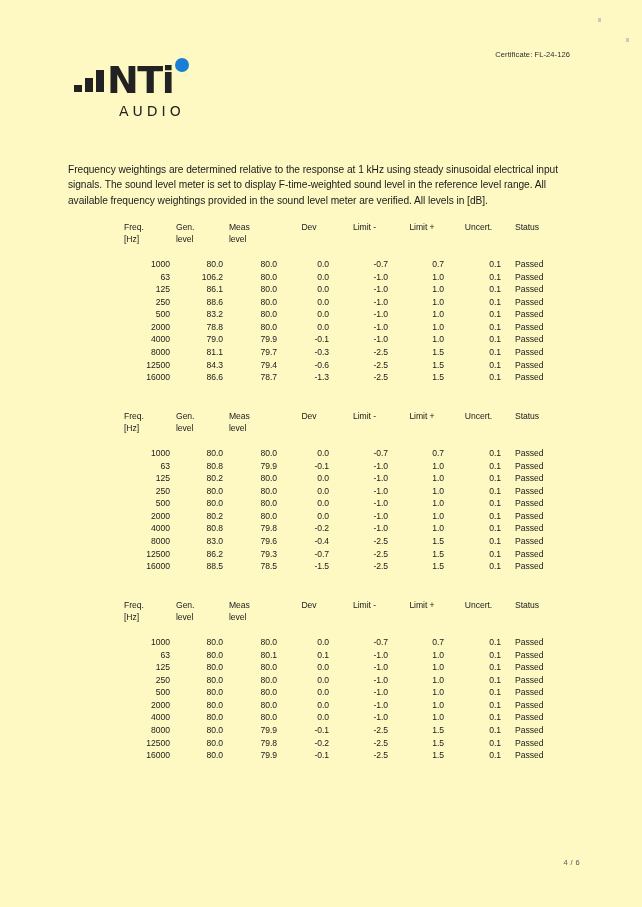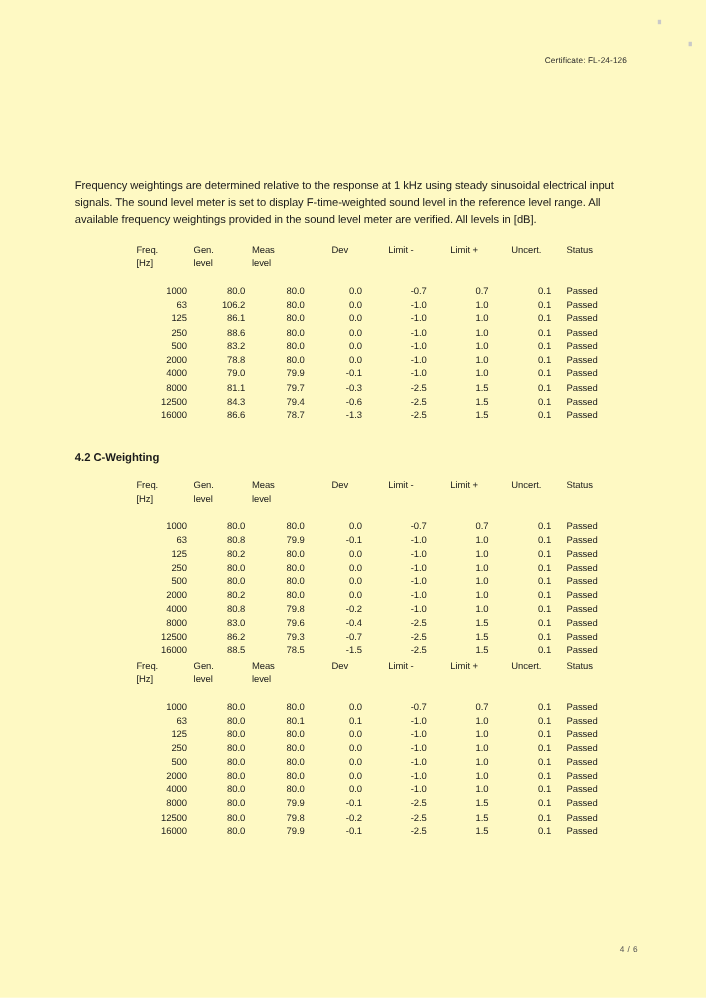--- a/index.html
+++ b/index.html
@@ -190,20 +190,30 @@
 
 <div class="page">
 
   <div class="scan-marks">
     <i class="m1"></i>
       <i class="m2"></i>
   </div>
 
   <div class="certificate-line">Certificate: FL-24-126</div>
 
+  <div class="logo">
+    <div class="logo-bars">
+      <span class="b1"></span>
+        <span class="b2"></span>
+        <span class="b3"></span>
+    </div>
+    <div class="logo-nti">NTi</div>
+    <div class="logo-dot"></div>
+    <div class="logo-audio">AUDIO</div>
+  </div>
 
 
   <p class="intro">Frequency weightings are determined relative to the response at 1 kHz using steady sinusoidal electrical input signals. The sound level meter is set to display F-time-weighted sound level in the reference level range. All available frequency weightings provided in the sound level meter are verified. All levels in [dB].</p>
 
   <div class="subsection" id="sub-0" style="top:222px;">
     <table class="meas">
       <thead>
         <tr>
           <th class="c-freq">Freq.
 [Hz]</th>
@@ -320,21 +330,20 @@
             <td class="c-limm">-2.5</td>
             <td class="c-limp">1.5</td>
             <td class="c-unc">0.1</td>
             <td class="c-status">Passed</td>
           </tr>
         </tbody>
     </table>
   </div>
 
   <div class="subsection" id="sub-1" style="top:411px;">
-    <div class="sub-title">4.2 C-Weighting</div>
     <table class="meas">
       <thead>
         <tr>
           <th class="c-freq">Freq.
 [Hz]</th>
           <th class="c-gen">Gen.
 level</th>
           <th class="c-meas">Meas
 level</th>
           <th class="c-dev">Dev</th>

